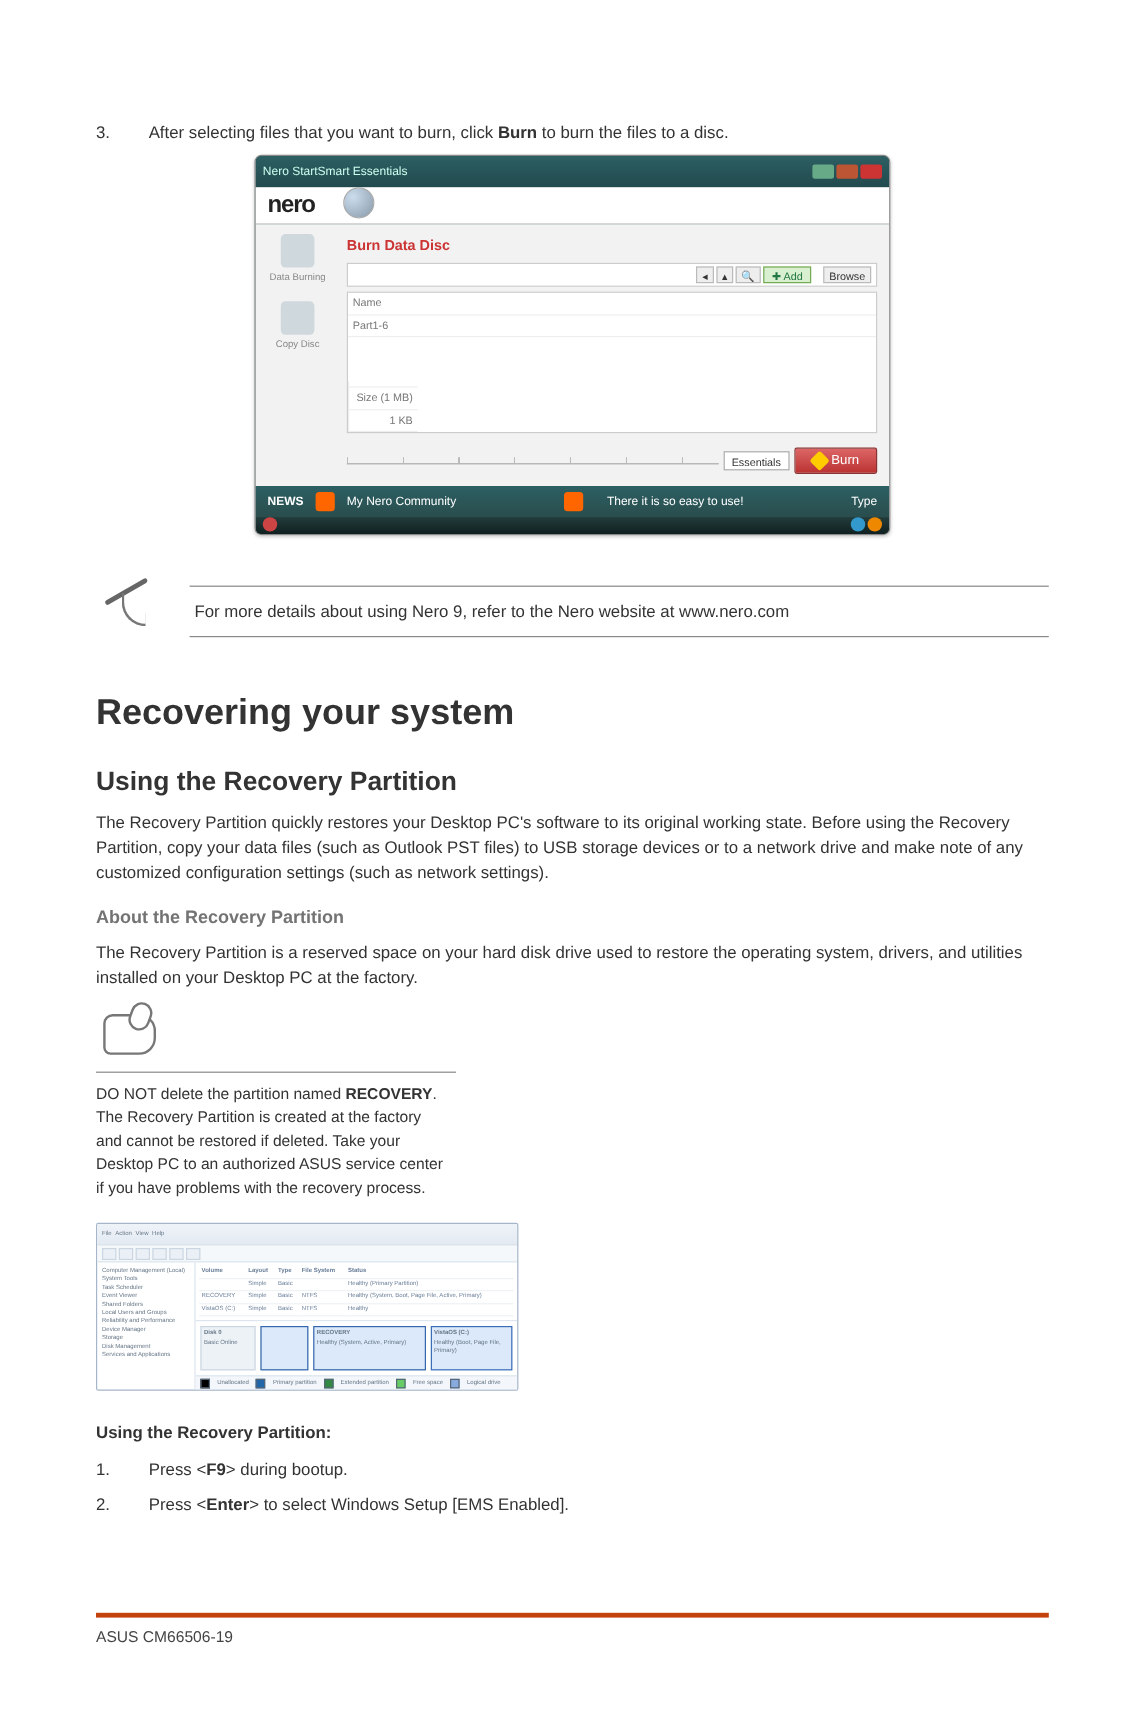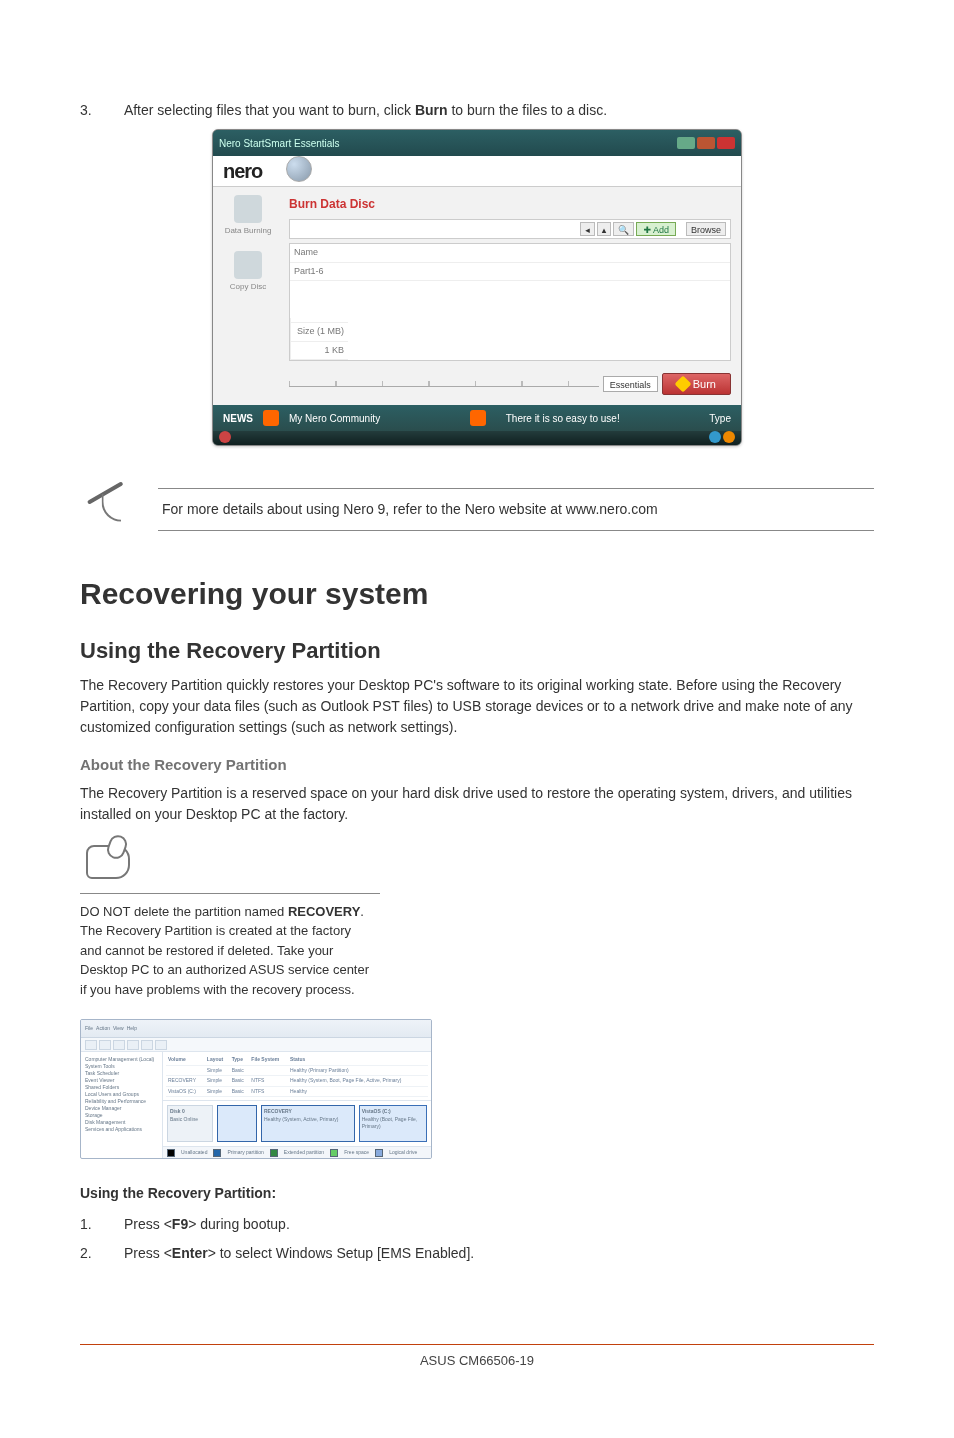--- a/index.html
+++ b/index.html
@@ -128,21 +128,21 @@
     .dm-part.recov { border-color:#3366aa; }
     .dm-status { height: 12px; border-top: 1px solid #dde5ee; background:#f3f6fa; display:flex; align-items:center; gap:6px; padding:0 4px;}
     .dm-swatch { width:8px; height:8px; border:1px solid #567; }
 
     .steps-h4 { font-weight: bold; margin: 6px 0 10px 0; font-size: 14px;}
     ol.steps { list-style: none; margin: 0 0 80px 0; }
     ol.steps li { display:flex; margin-bottom: 8px; }
     ol.steps li .n { width: 44px; }
     ol.steps li .t { flex: 1; }
 
-    .footer { border-top: 1px solid #c2410c; padding-top: 6px; display: flex; justify-content: center; font-size: 13px; color:#444; margin-top: 48px;}
+    .footer { border-top: 4px solid #c2410c; padding-top: 6px; display: flex; justify-content: flex-start; font-size: 13px; color:#444; margin-top: 48px;}
   </style>
 </head>
 <body>
 
 <div class="step-line">
   <span class="step-num">3.</span>
   <span class="step-text">
     <span>After selecting files that you want to burn, click </span><b>Burn</b><span> to burn the files to a disc.</span>
   </span>
 </div>

